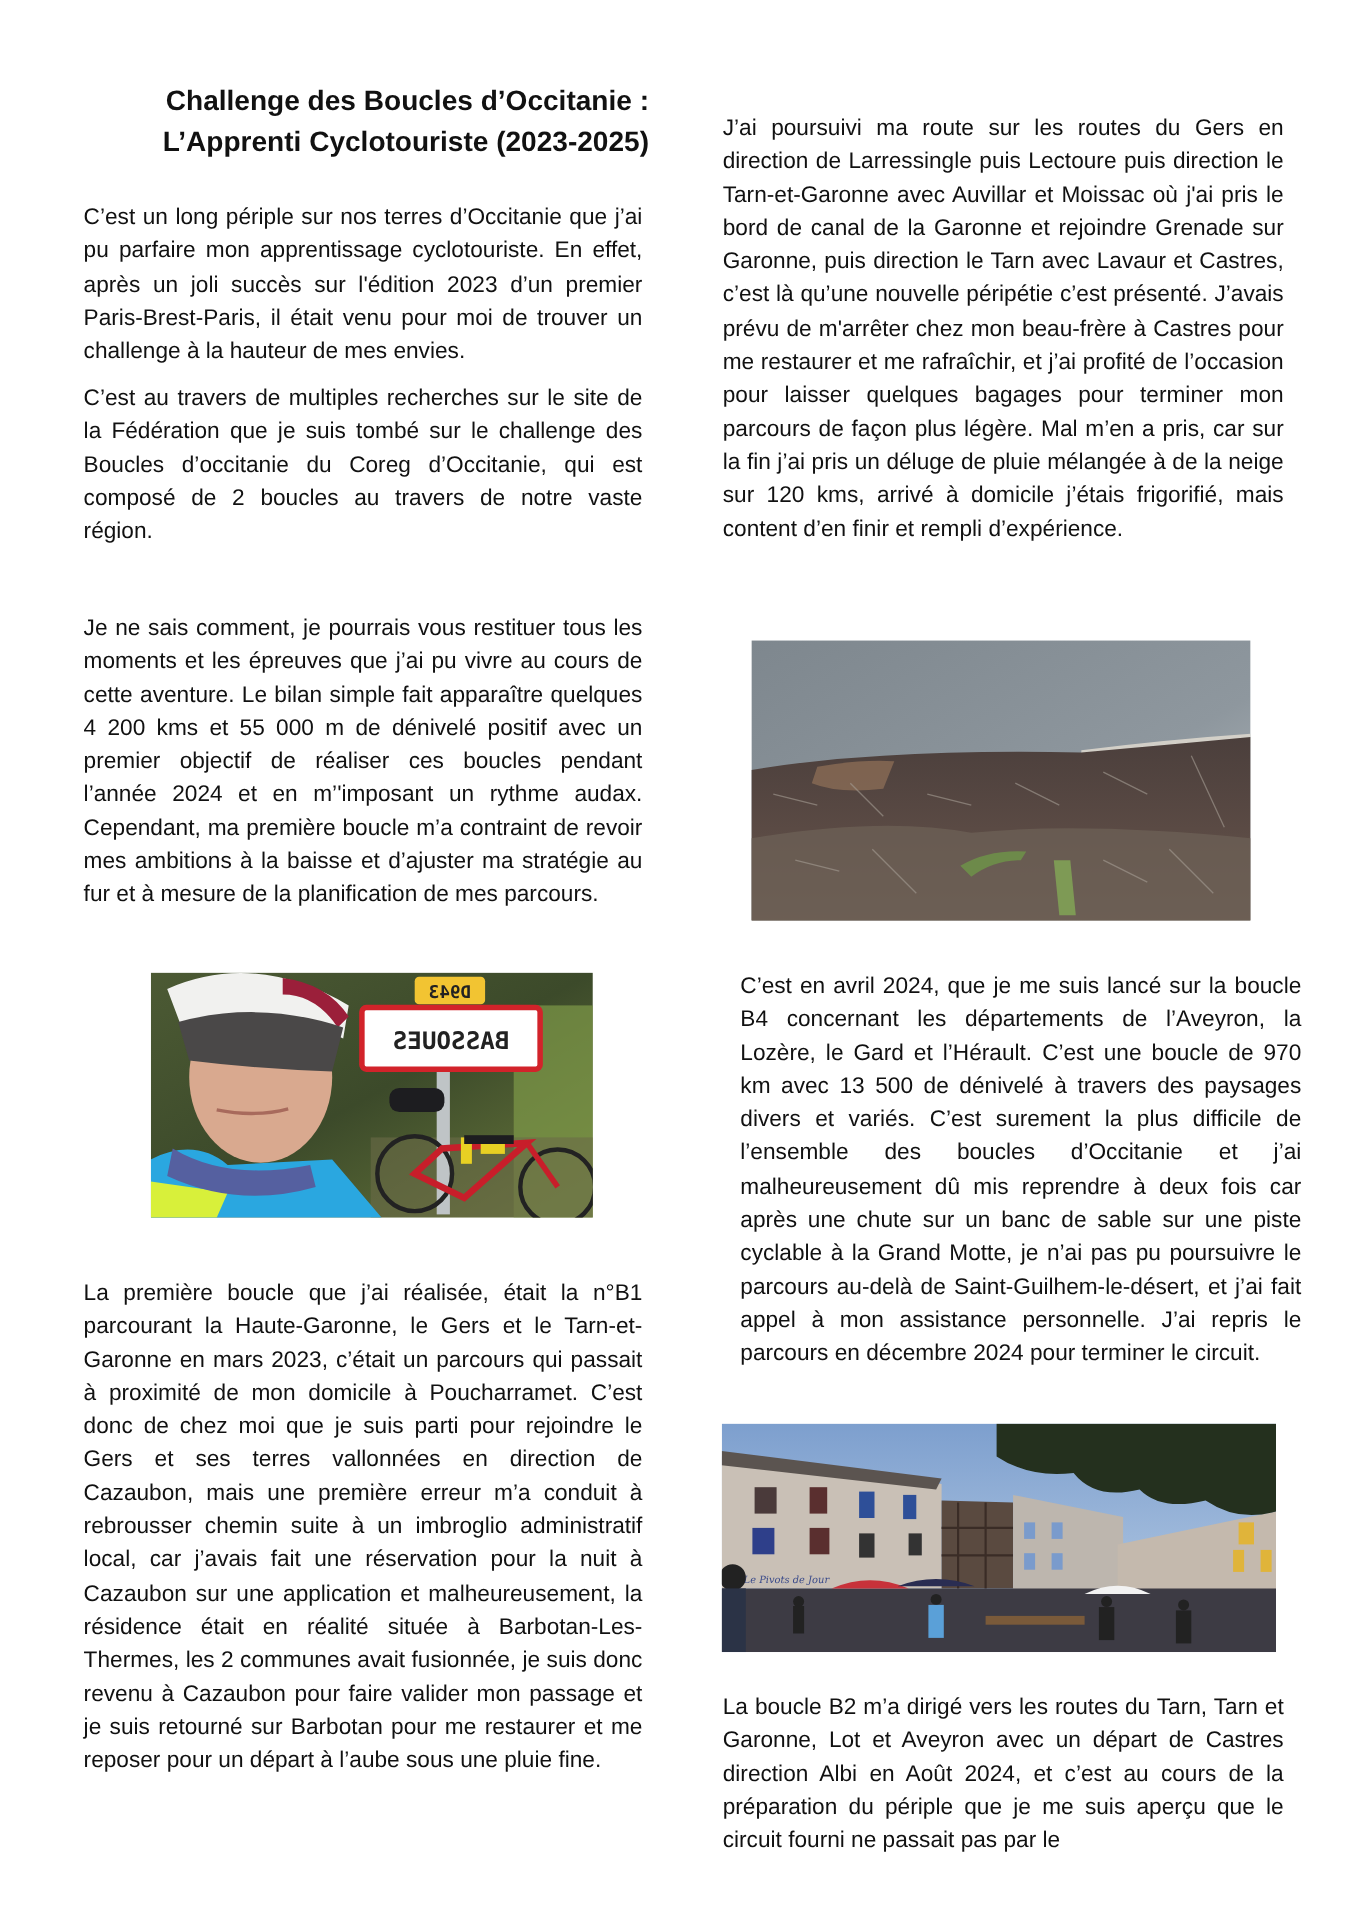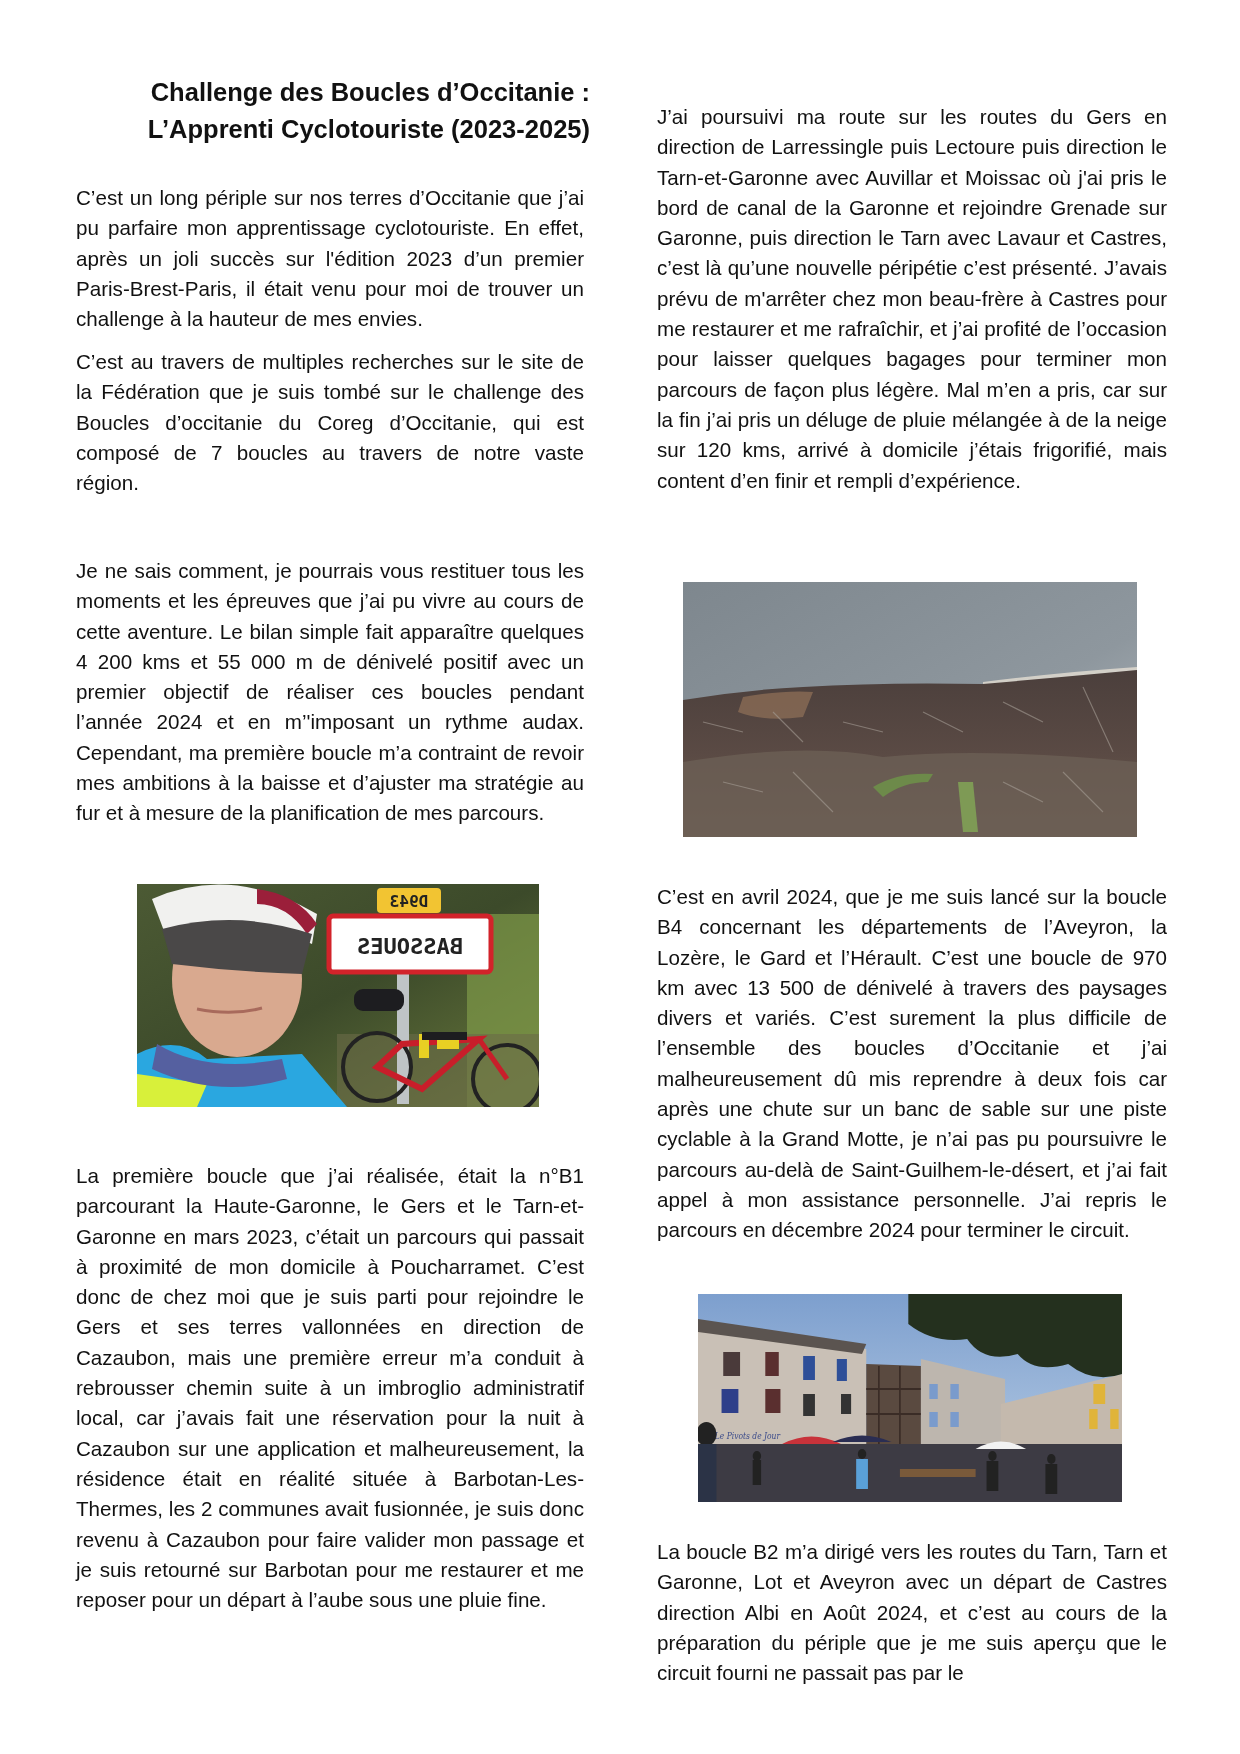--- a/index.html
+++ b/index.html
@@ -19,21 +19,21 @@
 
 <h1 class="title">
   <span>Challenge des Boucles d’Occitanie :</span><br>
   <span>L’Apprenti Cyclotouriste (2023-2025)</span>
 </h1>
 
 <div class="col left" style="top:163px;">
   <p>C’est un long périple sur nos terres d’Occitanie que j’ai pu parfaire mon apprentissage cyclotouriste. En effet, après un joli succès sur l'édition 2023 d’un premier Paris-Brest-Paris, il était venu pour moi de trouver un challenge à la hauteur de mes envies.</p>
 </div>
 <div class="col left" style="top:327px;">
-  <p>C’est au travers de multiples recherches sur le site de la Fédération que je suis tombé sur le challenge des Boucles d’occitanie du Coreg d’Occitanie, qui est composé de 7 boucles au travers de notre vaste région.</p>
+  <p>C’est au travers de multiples recherches sur le site de la Fédération que je suis tombé sur le challenge des Boucles d’occitanie du Coreg d’Occitanie, qui est composé de 2 boucles au travers de notre vaste région.</p>
 </div>
 <div class="col left" style="top:536px;">
   <p>Je ne sais comment, je pourrais vous restituer tous les moments et les épreuves que j’ai pu vivre au cours de cette aventure. Le bilan simple fait apparaître quelques 4 200 kms et 55 000 m de dénivelé positif avec un premier objectif   de réaliser ces boucles pendant l’année 2024 et en m’'imposant un rythme audax. Cependant, ma première boucle m’a contraint de revoir mes ambitions à la baisse et d’ajuster ma stratégie au fur et à mesure de la planification de mes parcours.</p>
 </div>
 
 <div class="photo" style="left:137px; top:884px; width:402px; height:223px;">
   <svg viewBox="0 0 402 223" preserveAspectRatio="none">
     <defs>
       <linearGradient id="hedge" x1="0" y1="0" x2="1" y2="1">
         <stop offset="0" stop-color="#4c5a34"></stop>
@@ -106,25 +106,25 @@
     <path d="M0 180 Q120 160 200 175 Q300 165 454 180 L454 255 L0 255 Z" fill="#6b5f55" opacity="0.8"></path>
     <path d="M190 205 Q215 190 250 192 L245 200 Q220 200 200 215 Z" fill="#6d8a4a"></path>
     <path d="M275 200 L290 200 L295 250 L280 250 Z" fill="#7e9a55"></path>
     <g stroke="#a59d94" stroke-width="1.2" opacity="0.6" fill="none">
       <path d="M20 140 L60 150 M90 130 L120 160 M160 140 L200 150 M240 130 L280 150 M320 120 L360 140 M400 105 L430 170"></path>
       <path d="M40 200 L80 210 M110 190 L150 230 M320 200 L360 220 M380 190 L420 230"></path>
     </g>
   </svg>
 </div>
 
-<div class="col right" style="top:882px;">
+<div class="col right" style="top:882px;margin-left:16px;">
   <p>C’est en avril 2024, que je me suis lancé sur la boucle B4 concernant les départements de l’Aveyron, la Lozère, le Gard et l’Hérault. C’est une boucle de 970 km avec 13 500 de dénivelé à travers des paysages divers et variés. C’est surement la plus difficile de l’ensemble des boucles d’Occitanie et j’ai malheureusement dû mis reprendre à deux fois car après une chute sur un banc de sable sur une piste cyclable à la Grand Motte, je n’ai pas pu poursuivre le parcours au-delà de Saint-Guilhem-le-désert, et j’ai fait appel à mon assistance personnelle. J’ai repris le parcours en décembre 2024 pour terminer le circuit.</p>
 </div>
 
-<div class="photo" style="left:698px; top:1294px; width:424px; height:208px;">
+<div class="photo" style="left:656px; top:1294px; width:504px; height:208px;">
   <svg viewBox="0 0 504 208" preserveAspectRatio="none">
     <defs>
       <linearGradient id="bluesky" x1="0" y1="0" x2="0" y2="1">
         <stop offset="0" stop-color="#7d9fce"></stop>
           <stop offset="1" stop-color="#bcd0e6"></stop>
       </linearGradient>
     </defs>
     <rect width="504" height="208" fill="url(#bluesky)"></rect>
 
     <path d="M0 30 L200 55 L200 150 L0 150 Z" fill="#c9c0b6"></path>

